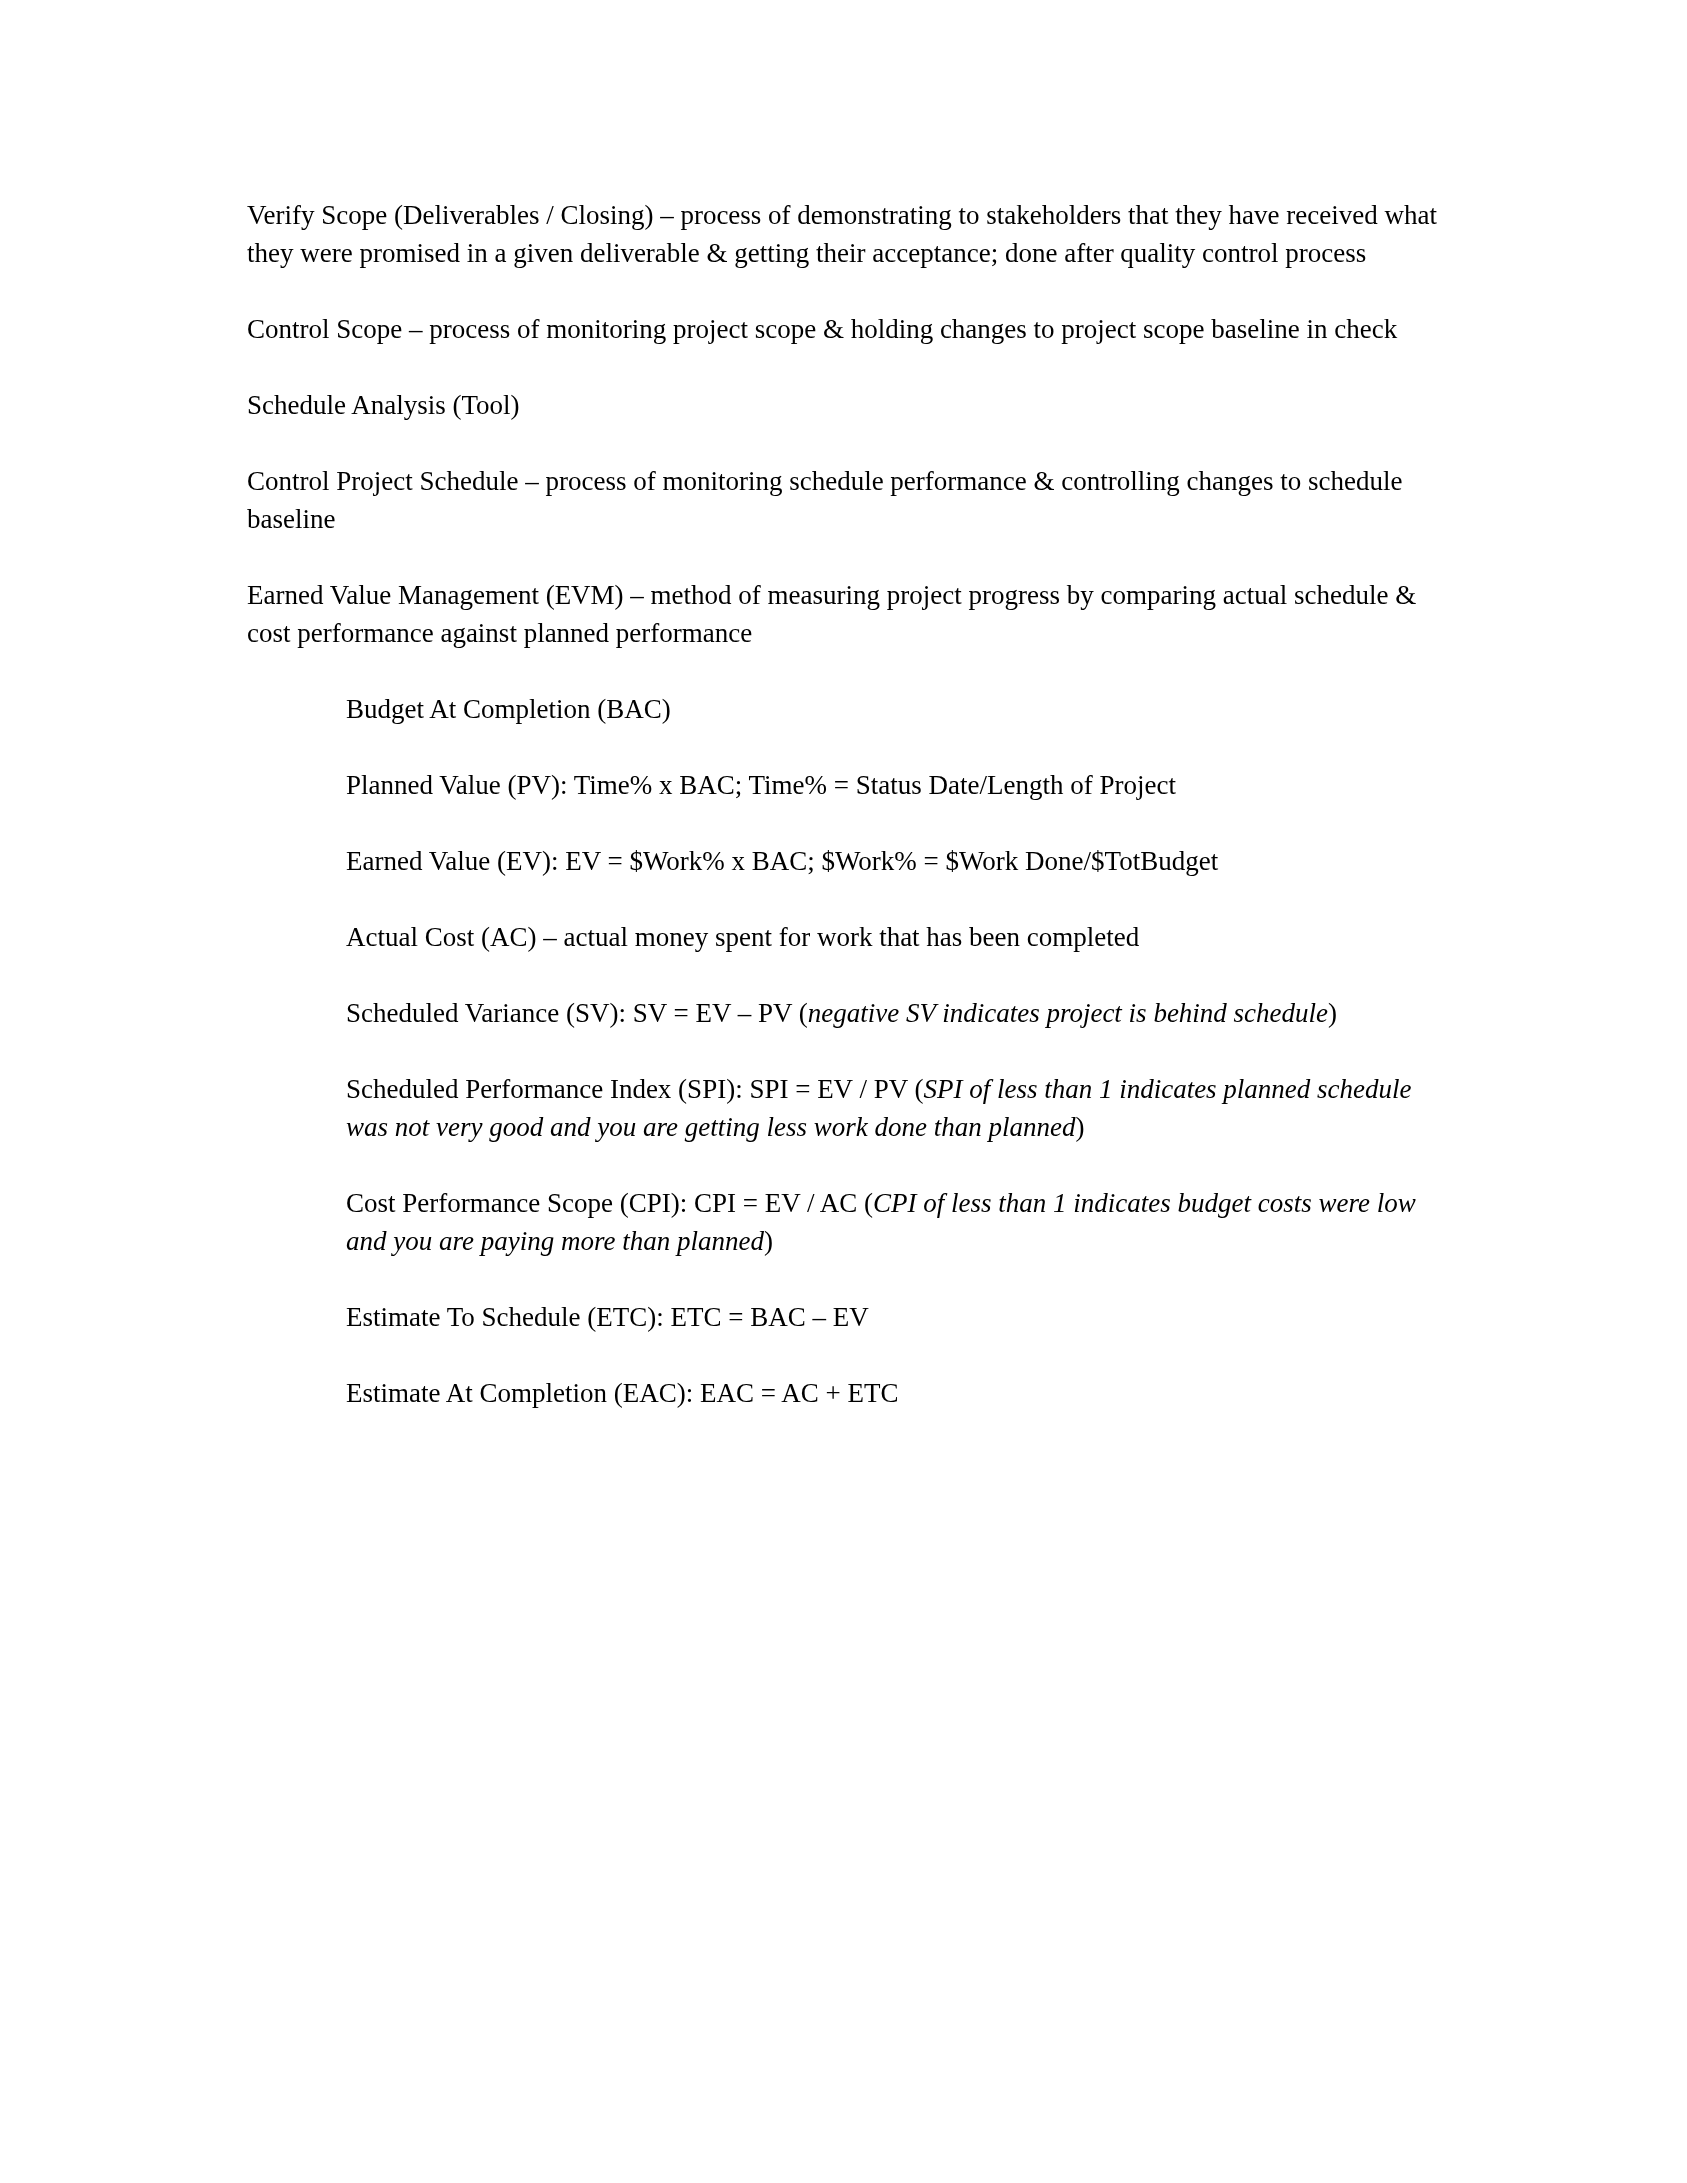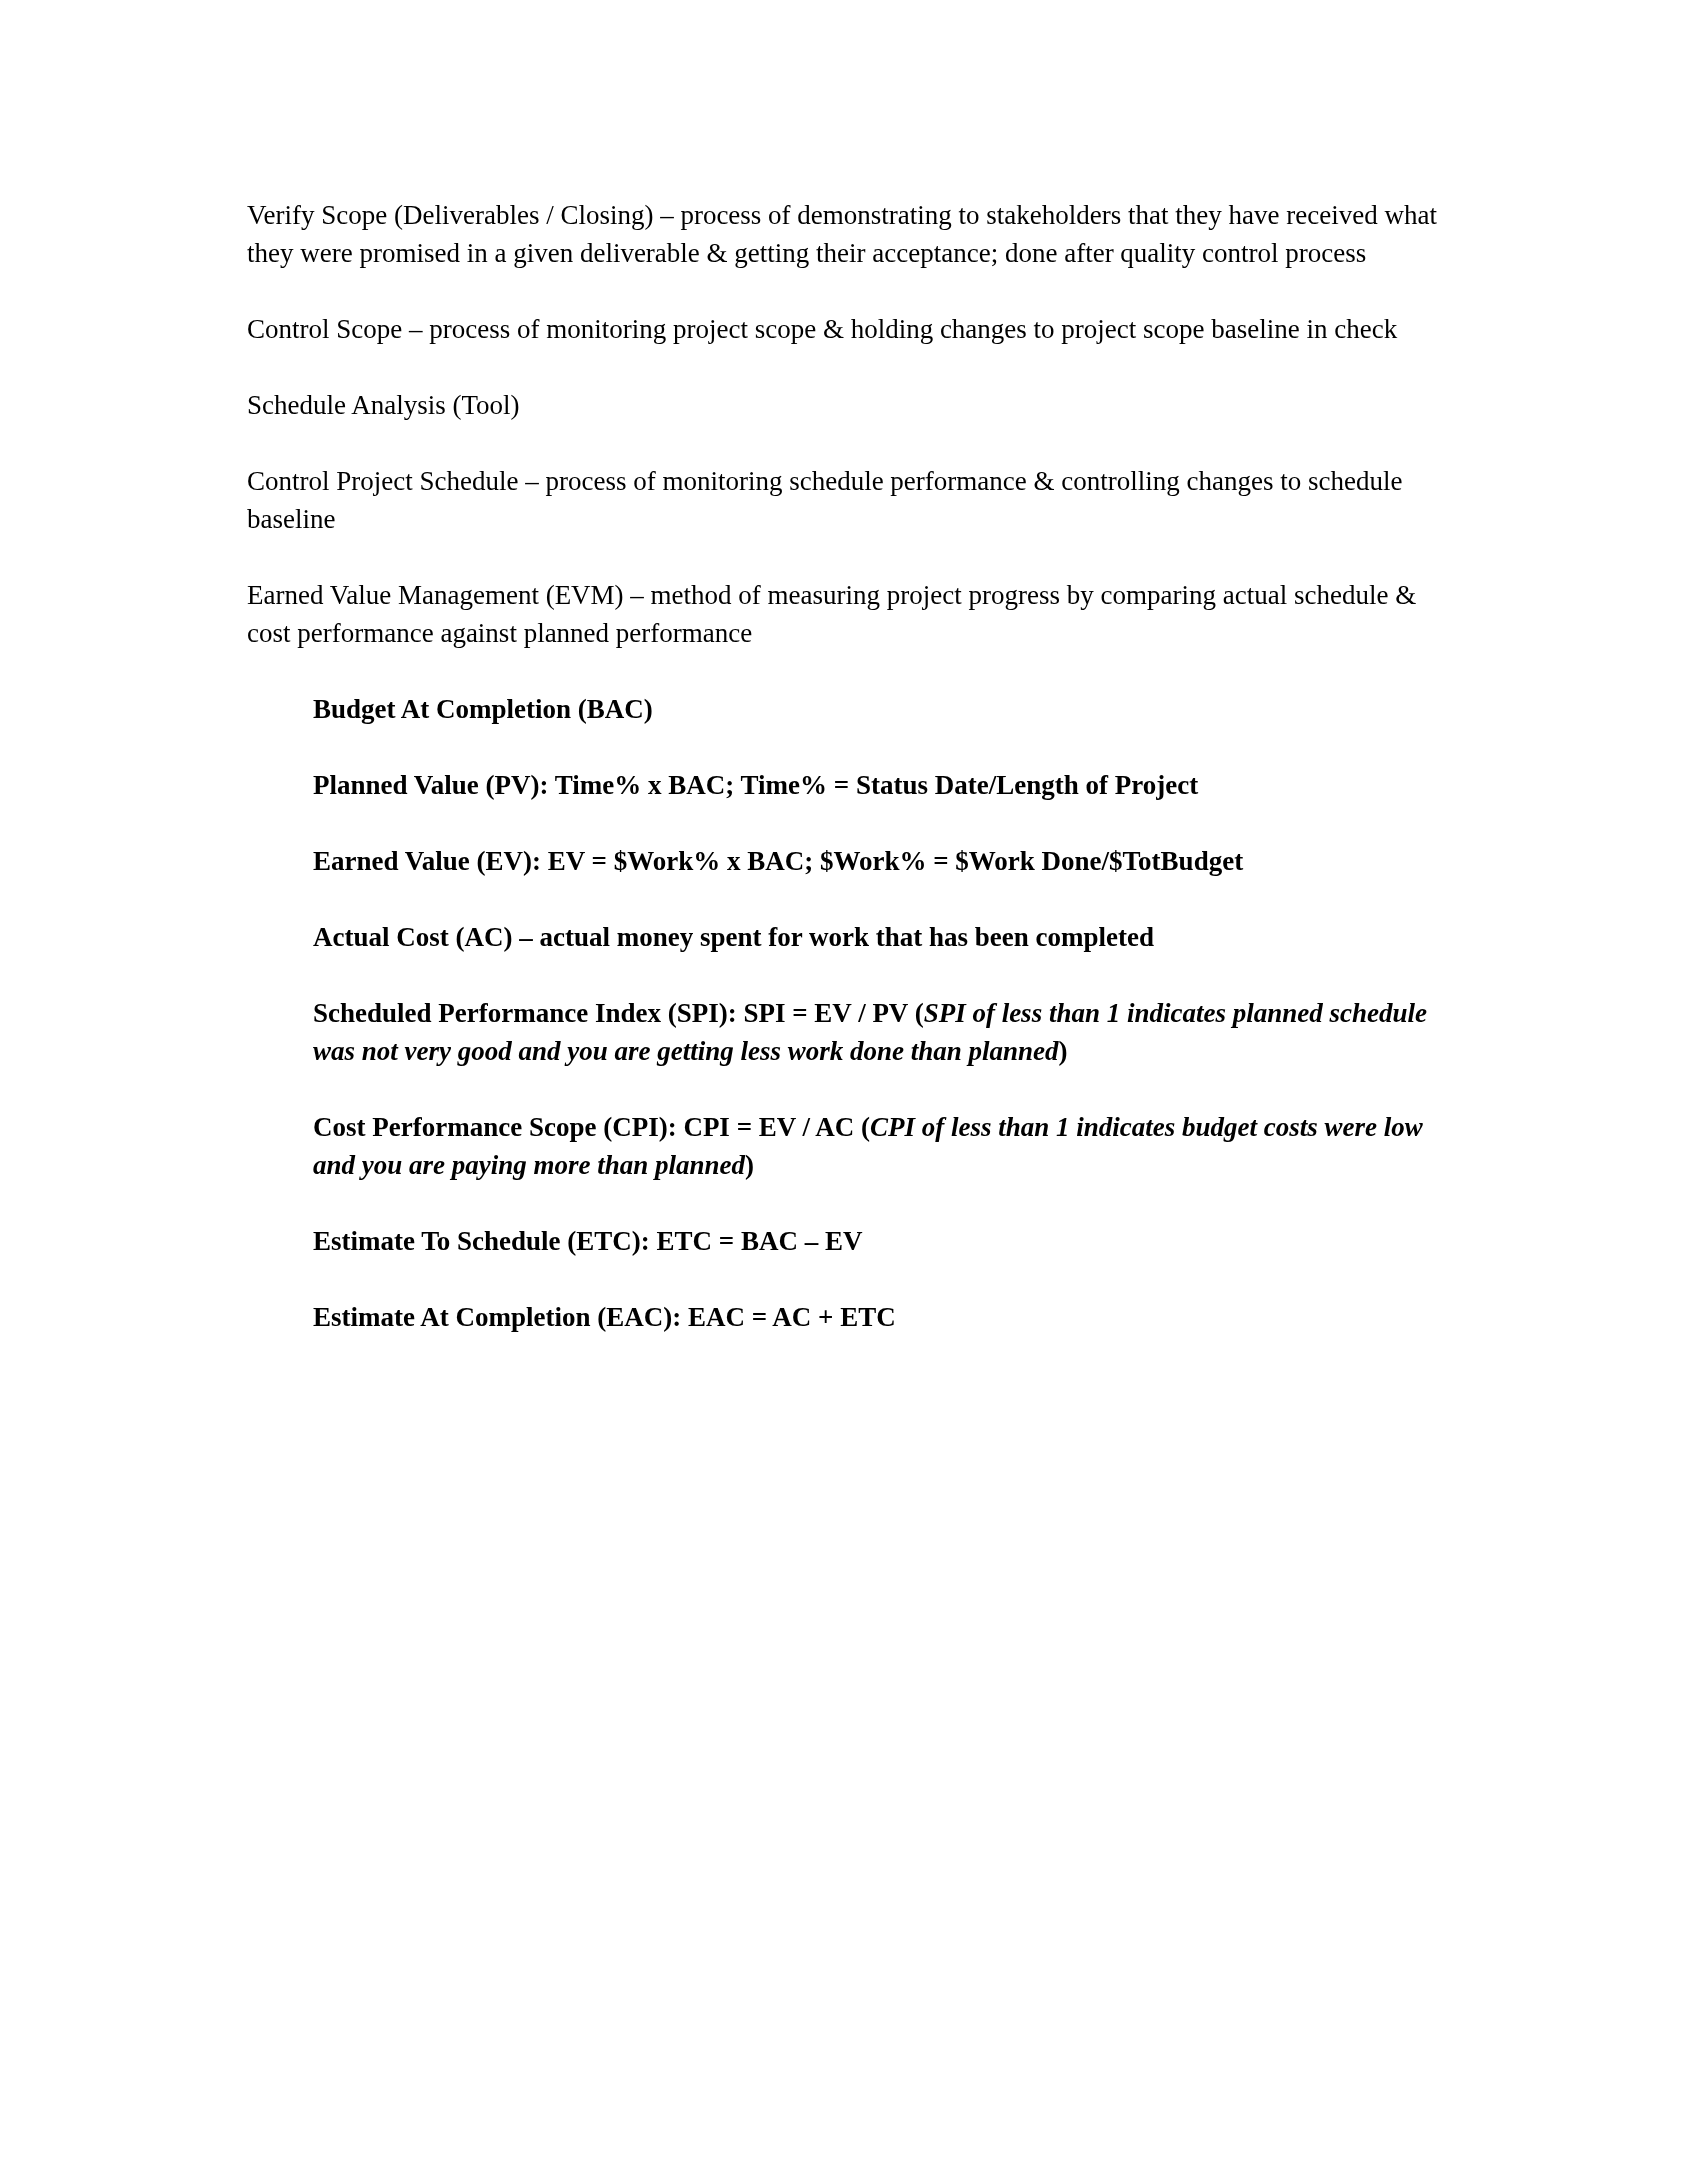--- a/index.html
+++ b/index.html
@@ -26,40 +26,40 @@
   }
   .doc-body {
     font-size: 27px;
     line-height: 38px;
   }
   p.para {
     margin: 0 0 38px 0;
     padding: 0;
   }
   p.para.indent-1 {
-    margin-left: 66px;
-    font-weight: bold;
+    margin-left: 99px;
   }
   .italic {
     font-style: italic;
   }
 </style>
 </head>
 <body>
 
 <div class="page">
   <div class="doc-body">
       <p class="para"><span>Verify Scope (Deliverables / Closing) – process of demonstrating to stakeholders that they have received what they were promised in a given deliverable &amp; getting their acceptance; done after quality control process</span></p>
       <p class="para"><span>Control Scope – process of monitoring project scope &amp; holding changes to project scope baseline in check</span></p>
       <p class="para"><span>Schedule Analysis (Tool)</span></p>
       <p class="para"><span>Control Project Schedule – process of monitoring schedule performance &amp; controlling changes to schedule baseline</span></p>
       <p class="para"><span>Earned Value Management (EVM) – method of measuring project progress by comparing actual schedule &amp; cost performance against planned performance</span></p>
       <p class="para indent-1"><span>Budget At Completion (BAC)</span></p>
       <p class="para indent-1"><span>Planned Value (PV): Time% x BAC; Time% = Status Date/Length of Project</span></p>
       <p class="para indent-1"><span>Earned Value (EV): EV = $Work% x BAC; $Work% = $Work Done/$TotBudget</span></p>
       <p class="para indent-1"><span>Actual Cost (AC) – actual money spent for work that has been completed</span></p>
+      <p class="para indent-1"><span>Scheduled Variance (SV): SV = EV – PV (</span><span class="italic">negative SV indicates project is behind schedule</span><span>)</span></p>
       <p class="para indent-1"><span>Scheduled Performance Index (SPI): SPI = EV / PV (</span><span class="italic">SPI of less than 1 indicates planned schedule was not very good and you are getting less work done than planned</span><span>)</span></p>
       <p class="para indent-1"><span>Cost Performance Scope (CPI): CPI = EV / AC (</span><span class="italic">CPI of less than 1 indicates budget costs were low and you are paying more than planned</span><span>)</span></p>
       <p class="para indent-1"><span>Estimate To Schedule (ETC): ETC = BAC – EV</span></p>
       <p class="para indent-1"><span>Estimate At Completion (EAC): EAC = AC + ETC</span></p>
     </div>
 </div>
 
 
 </body></html>

